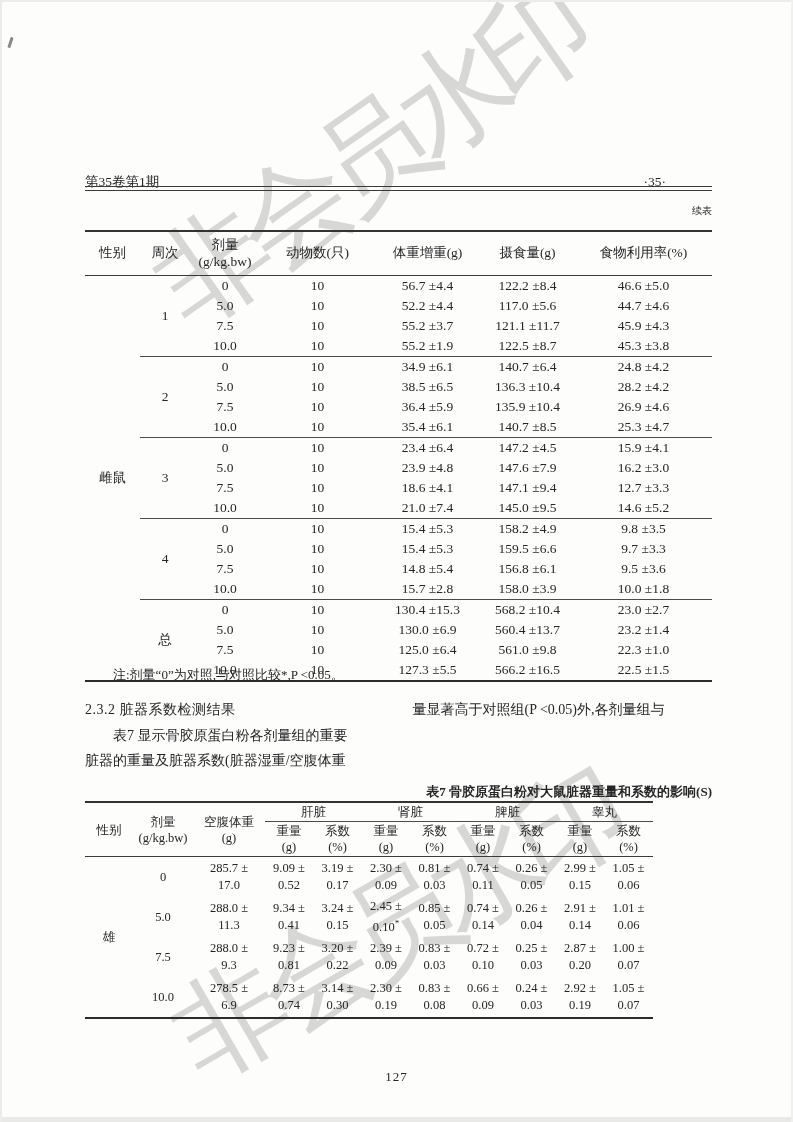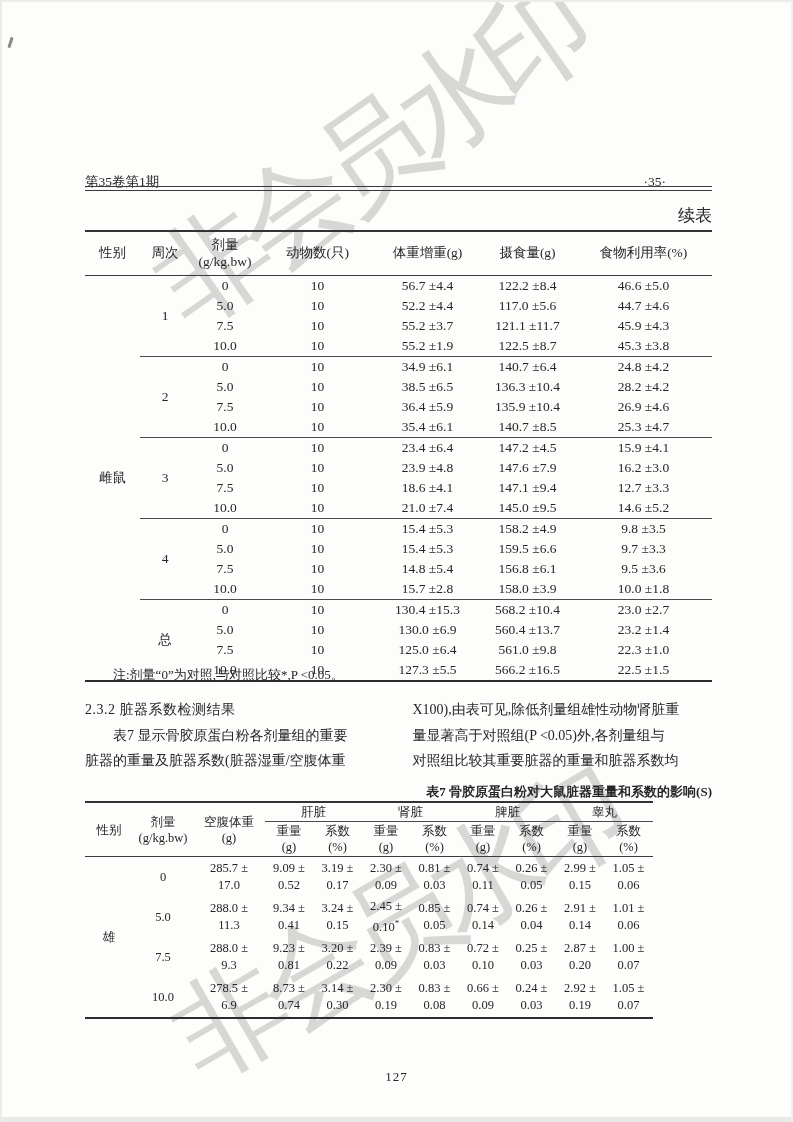--- a/index.html
+++ b/index.html
@@ -44,21 +44,21 @@
     font-size:13.5px;
     margin-top:8px;
   }
   .running-header .right{padding-right:46px;}
   .header-rule{
     position:absolute;left:85px;top:186px;width:627px;height:3px;
     border-top:1.5px solid #3a3a3a;border-bottom:1.5px solid #3a3a3a;
   }
   .cont-label{
     position:absolute;left:85px;top:204px;width:627px;
-    text-align:right;font-size:17px;
+    text-align:right;font-size:10px;
   }
 
   
   table{border-collapse:collapse;table-layout:fixed;}
   .t1{
     position:absolute;left:85px;top:230px;width:627px;
     border-top:2px solid #333;border-bottom:2.5px solid #2c2c2c;
     font-size:13.5px;
   }
   .t1 th{
@@ -298,23 +298,21 @@
 
     <div class="note">注:剂量“0”为对照,与对照比较*,P &lt;0.05。</div>
 
     <div class="twocol">
       <div class="col">
         <p class="sec-head">2.3.2  脏器系数检测结果</p>
         <p class="p-indent">表7 显示骨胶原蛋白粉各剂量组的重要</p>
         <p>脏器的重量及脏器系数(脏器湿重/空腹体重</p>
       </div>
       <div class="col">
-        <p>X100),由表可见,除低剂量组雄性动物肾脏重</p>
         <p>量显著高于对照组(P &lt;0.05)外,各剂量组与</p>
-        <p>对照组比较其重要脏器的重量和脏器系数均</p>
       </div>
     </div>
 
     <div class="t7-title">表7  骨胶原蛋白粉对大鼠脏器重量和系数的影响(S)</div>
 
     <table class="t7">
       <colgroup>
         <col style="width:48px">
           <col style="width:60px">
           <col style="width:72px">

